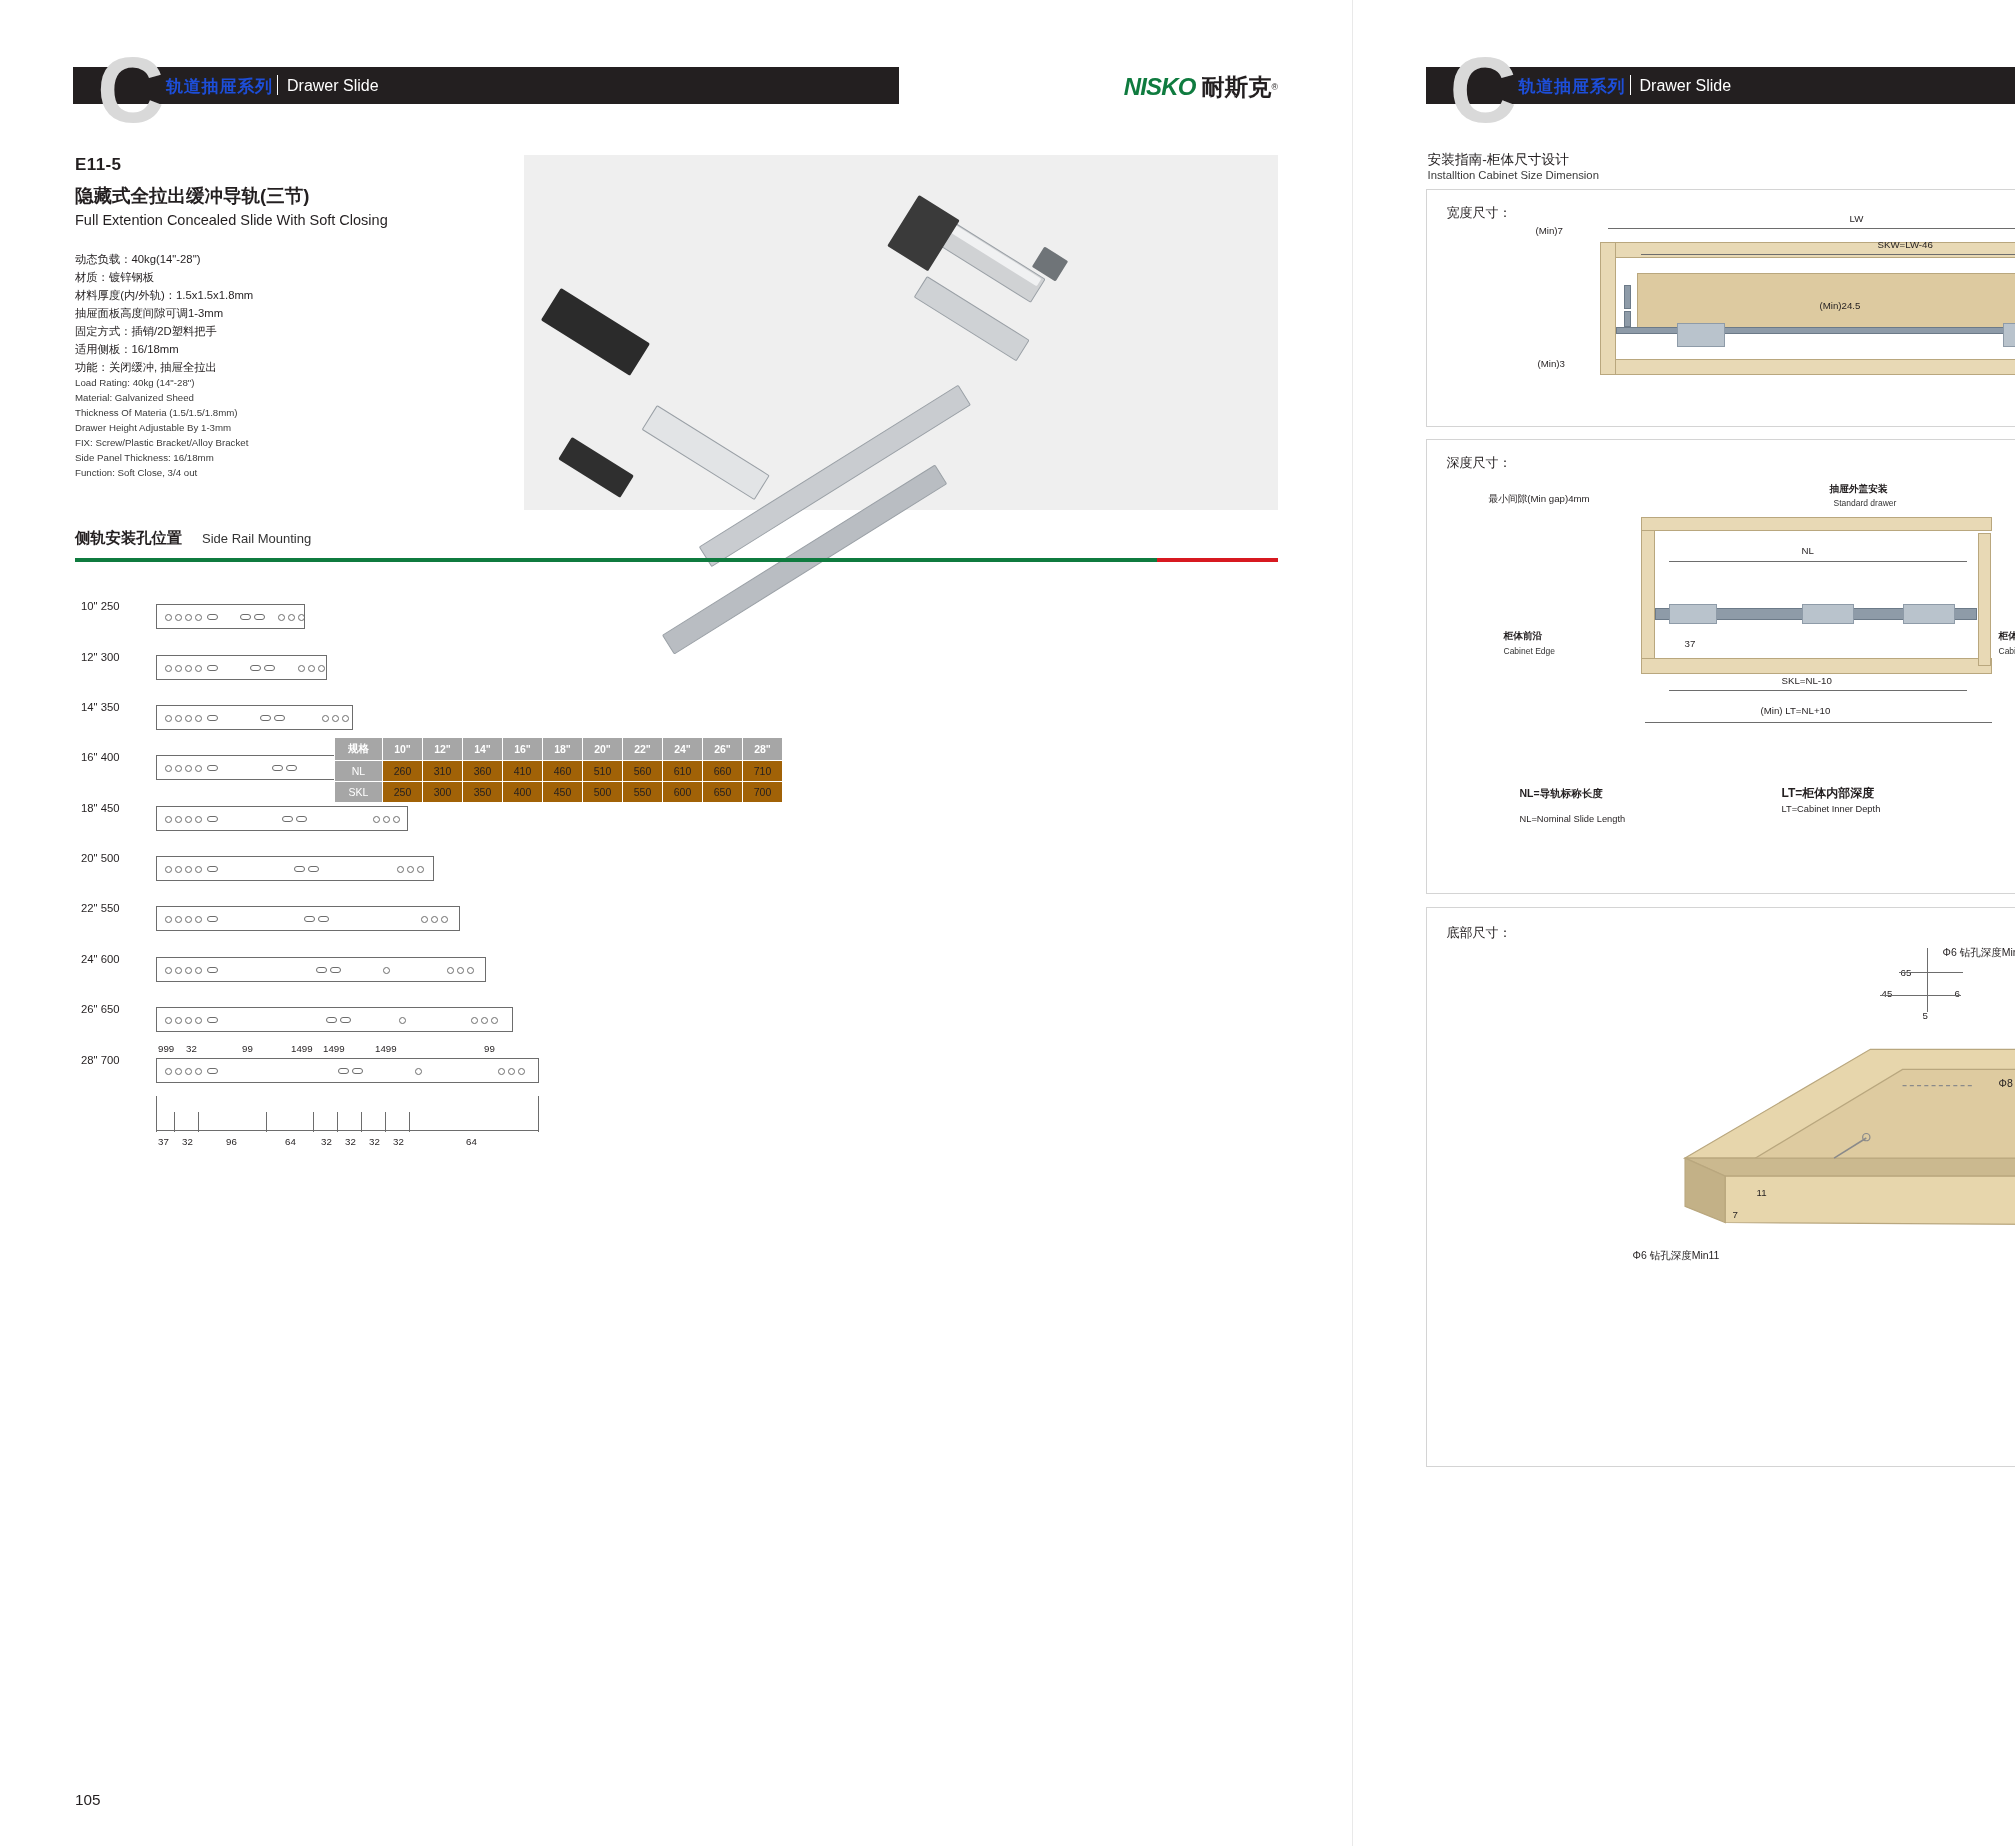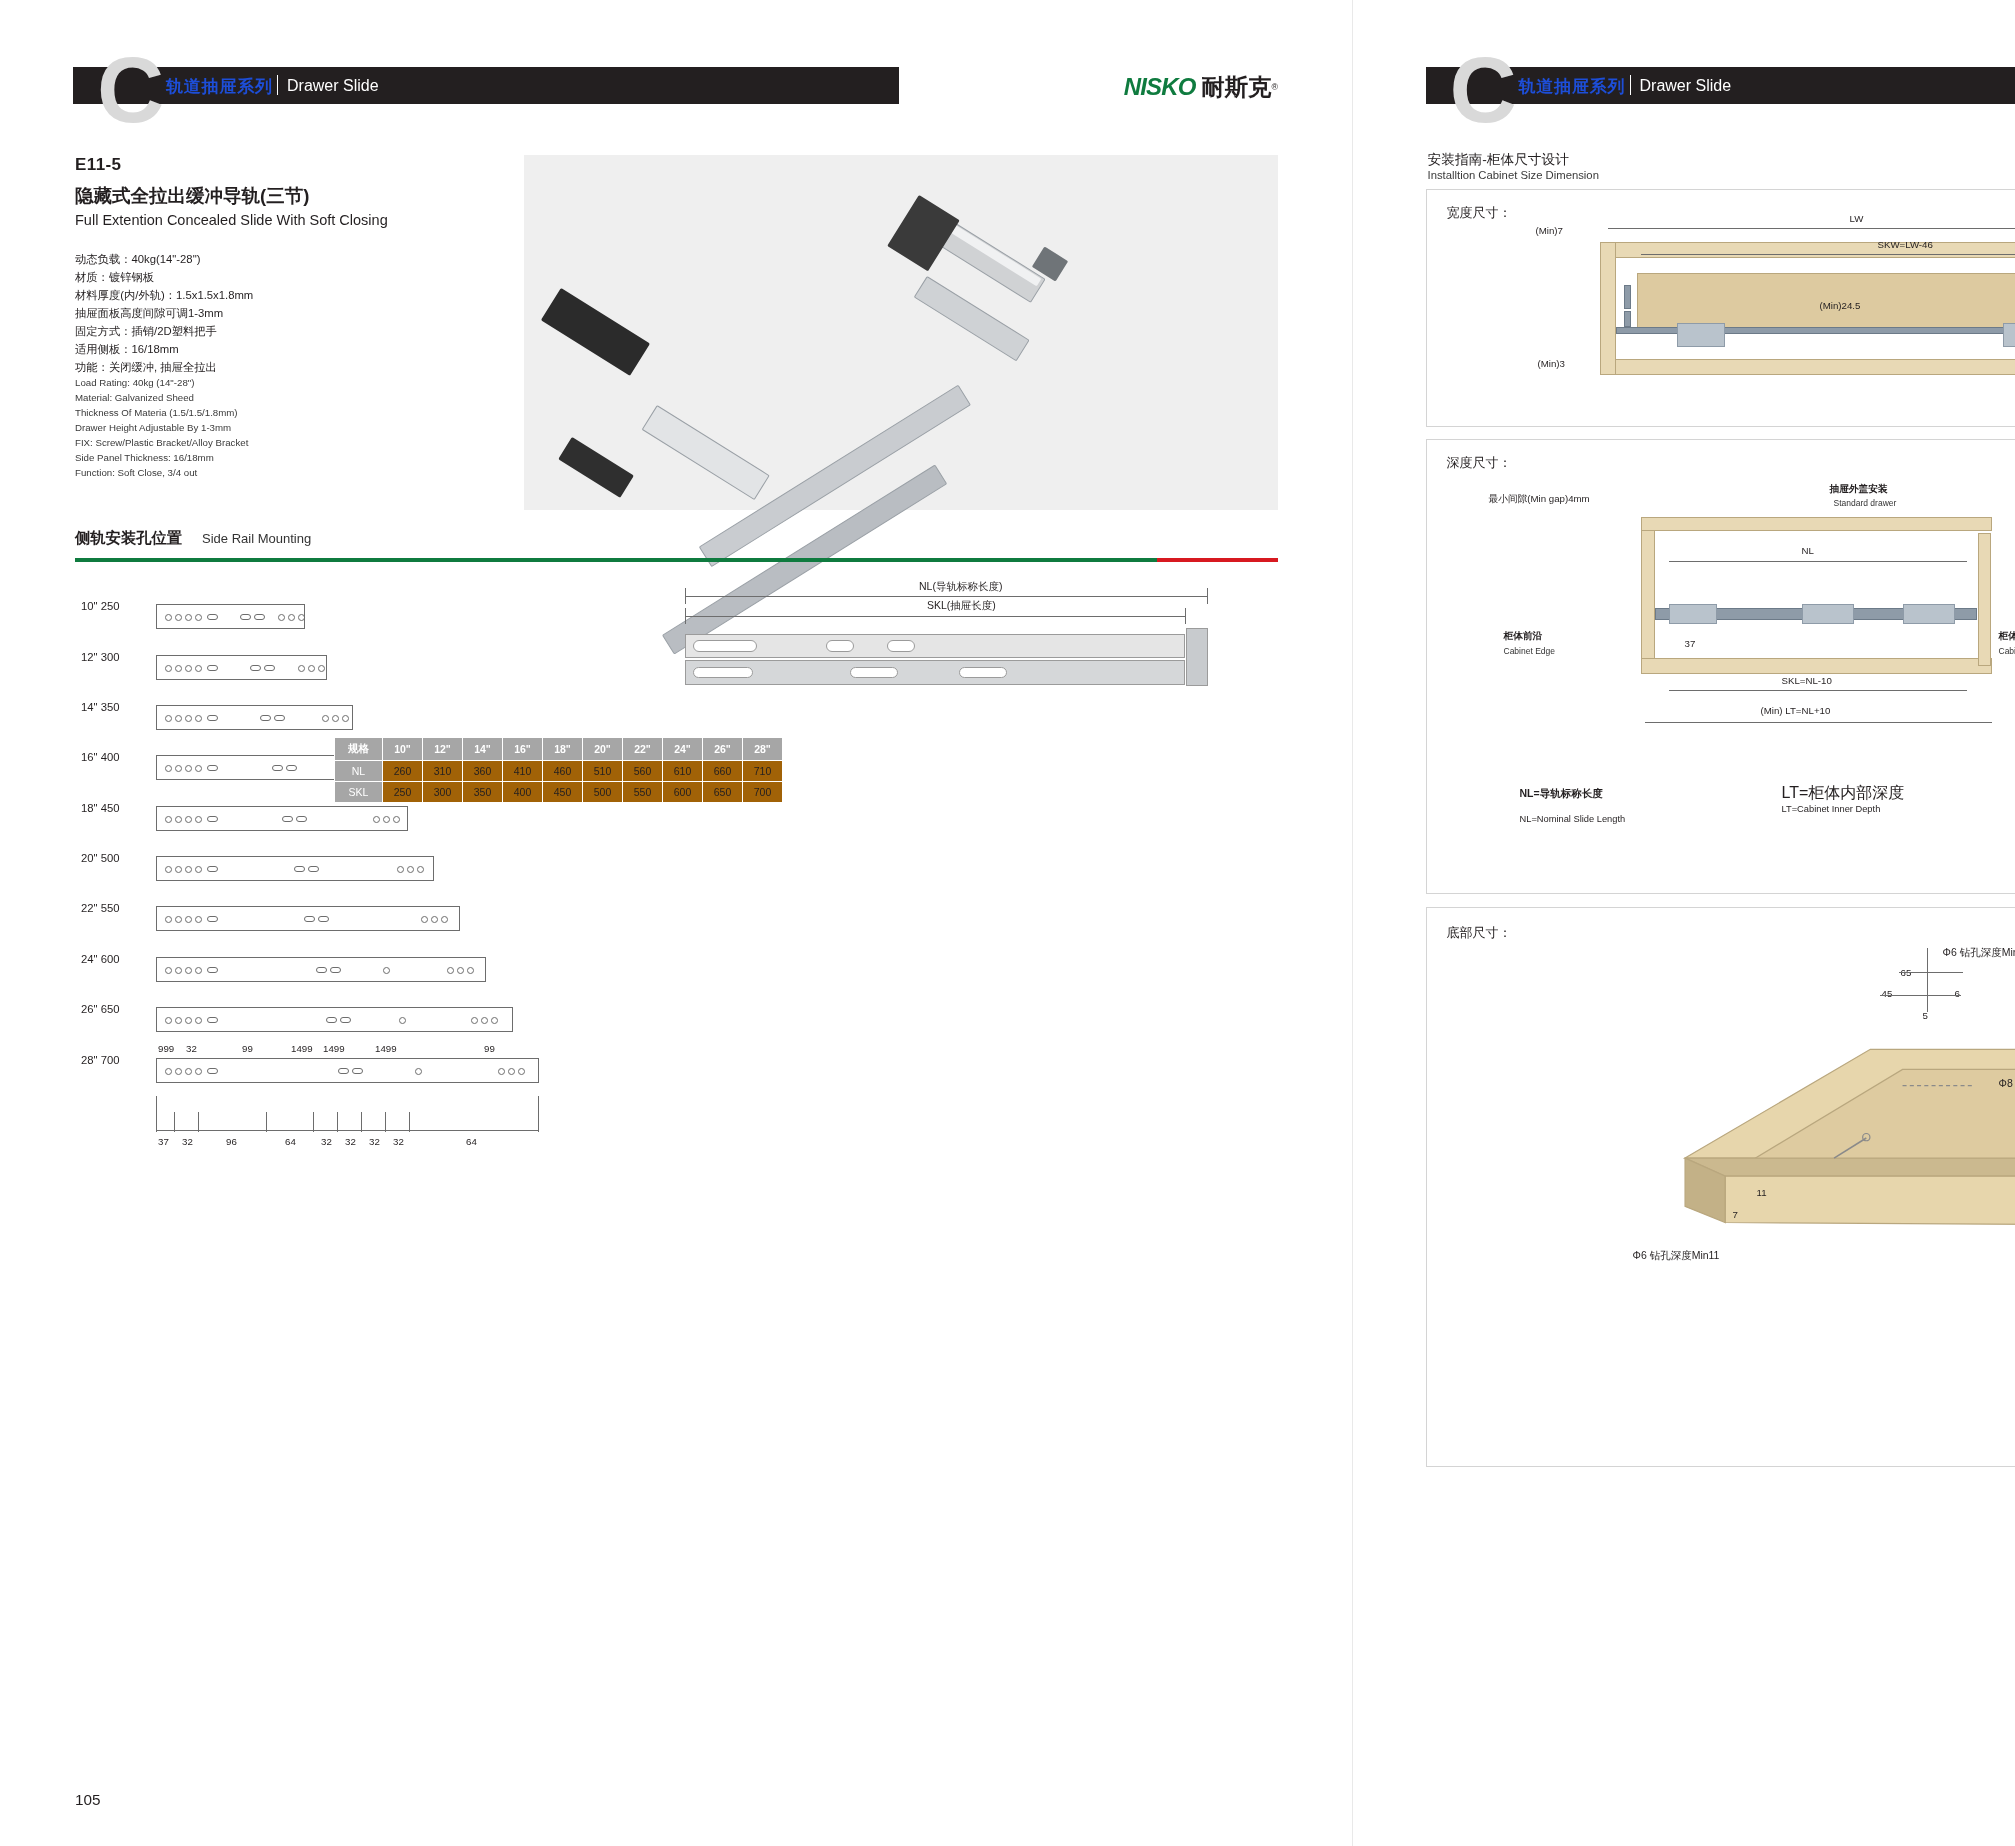--- a/index.html
+++ b/index.html
@@ -359,40 +359,20 @@
       <div class="dimtxt" style="left:101px; top:560px;">32</div>
       <div class="dimtxt" style="left:145px; top:560px;">96</div>
       <div class="dimtxt" style="left:204px; top:560px;">64</div>
       <div class="dimtxt" style="left:240px; top:560px;">32</div>
       <div class="dimtxt" style="left:264px; top:560px;">32</div>
       <div class="dimtxt" style="left:288px; top:560px;">32</div>
       <div class="dimtxt" style="left:312px; top:560px;">32</div>
       <div class="dimtxt" style="left:385px; top:560px;">64</div>
     </div>
 
-    <div class="nlbox">
-      <div class="nltitle" style="left:242px; top:0px;">NL(导轨标称长度)</div>
-      <div class="nltitle" style="left:250px; top:19.3px;">SKL(抽屉长度)</div>
-      <div class="dimline" style="left:8px; top:16px; width:522px; height:0.8px;"></div>
-      <div class="dimline" style="left:8px; top:8px; width:0.8px; height:16px;"></div>
-      <div class="dimline" style="left:530px; top:8px; width:0.8px; height:16px;"></div>
-      <div class="dimline" style="left:8px; top:36px; width:500px; height:0.8px;"></div>
-      <div class="dimline" style="left:8px; top:28px; width:0.8px; height:16px;"></div>
-      <div class="dimline" style="left:508px; top:28px; width:0.8px; height:16px;"></div>
-
-      <div style="position:absolute; left:8px; top:54px; width:500px; height:24px; background:#e5e5e5; border:0.8px solid #9b9b9b;"></div>
-      <div style="position:absolute; left:8px; top:80px; width:500px; height:25px; background:#d5d7d9; border:0.8px solid #9b9b9b;"></div>
-      <div style="position:absolute; left:509px; top:48px; width:22px; height:58px; background:#c8cbce; border:0.8px solid #9b9b9b;"></div>
-      <div style="position:absolute; left:16px; top:60px; width:64px; height:12px; background:#ffffff; border:0.4px solid #9b9b9b; border-radius:6px;"></div>
-      <div style="position:absolute; left:149px; top:60px; width:28px; height:12px; background:#ffffff; border:0.4px solid #9b9b9b; border-radius:6px;"></div>
-      <div style="position:absolute; left:210px; top:60px; width:28px; height:12px; background:#ffffff; border:0.4px solid #9b9b9b; border-radius:6px;"></div>
-      <div style="position:absolute; left:16px; top:87px; width:60px; height:11.3px; background:#ffffff; border:0.4px solid #9b9b9b; border-radius:5.6px;"></div>
-      <div style="position:absolute; left:173px; top:87px; width:48px; height:11.3px; background:#ffffff; border:0.4px solid #9b9b9b; border-radius:5.6px;"></div>
-      <div style="position:absolute; left:282px; top:87px; width:48px; height:11.3px; background:#ffffff; border:0.4px solid #9b9b9b; border-radius:5.6px;"></div>
-    </div>
 
     <div class="nltab">
       <table class="sizes">
         <thead>
           <tr>
             <th class="rh">规格</th>
             <th>10"</th>
             <th>12"</th>
             <th>14"</th>
             <th>16"</th>
@@ -500,21 +480,21 @@
       <div class="dimline" style="left:218px; top:282px; width:347px; height:0.8px;"></div>
       <div class="lbl" style="left:334px; top:264px;">(Min) LT=NL+10</div>
       <div class="lbl" style="left:77px; top:189px; font-weight:bold;">柜体前沿</div>
       <div class="lbl-s" style="left:77px; top:206px;">Cabinet Edge</div>
 
       <div class="lbl" style="left:572px; top:189px; font-weight:bold;">柜体前沿</div>
       <div class="lbl-s" style="left:572px; top:206px;">Cabinet Edge</div>
 
       <div class="legend" style="left:93px; top:347px; font-size:10.5px; font-weight:bold;">NL=导轨标称长度</div>
       <div class="legend" style="left:93px; top:373px;">NL=Nominal Slide Length</div>
-      <div class="legend" style="left:355px; top:347px; font-size:16px; font-weight:normal;">LT=柜体内部深度</div>
+      <div class="legend" style="left:355px; top:347px; font-size:12px; font-weight:bold;">LT=柜体内部深度</div>
       <div class="legend" style="left:355px; top:363px;">LT=Cabinet Inner Depth</div>
 
     </div>
 
     <div class="panel" style="left:73px; top:907px; width:1209px; height:560px;">
       <div class="p-title" style="left:20px; top:16px;">底部尺寸：</div>
 
       <div style="position:absolute; left:250px; top:129px; width:584px; height:218px;">
         <svg width="584" height="218" viewBox="0 0 1450 540">
           <polygon points="20,300 480,30 1300,30 860,300" fill="#e7d6ac" stroke="#b9a77e" stroke-width="3"></polygon>

